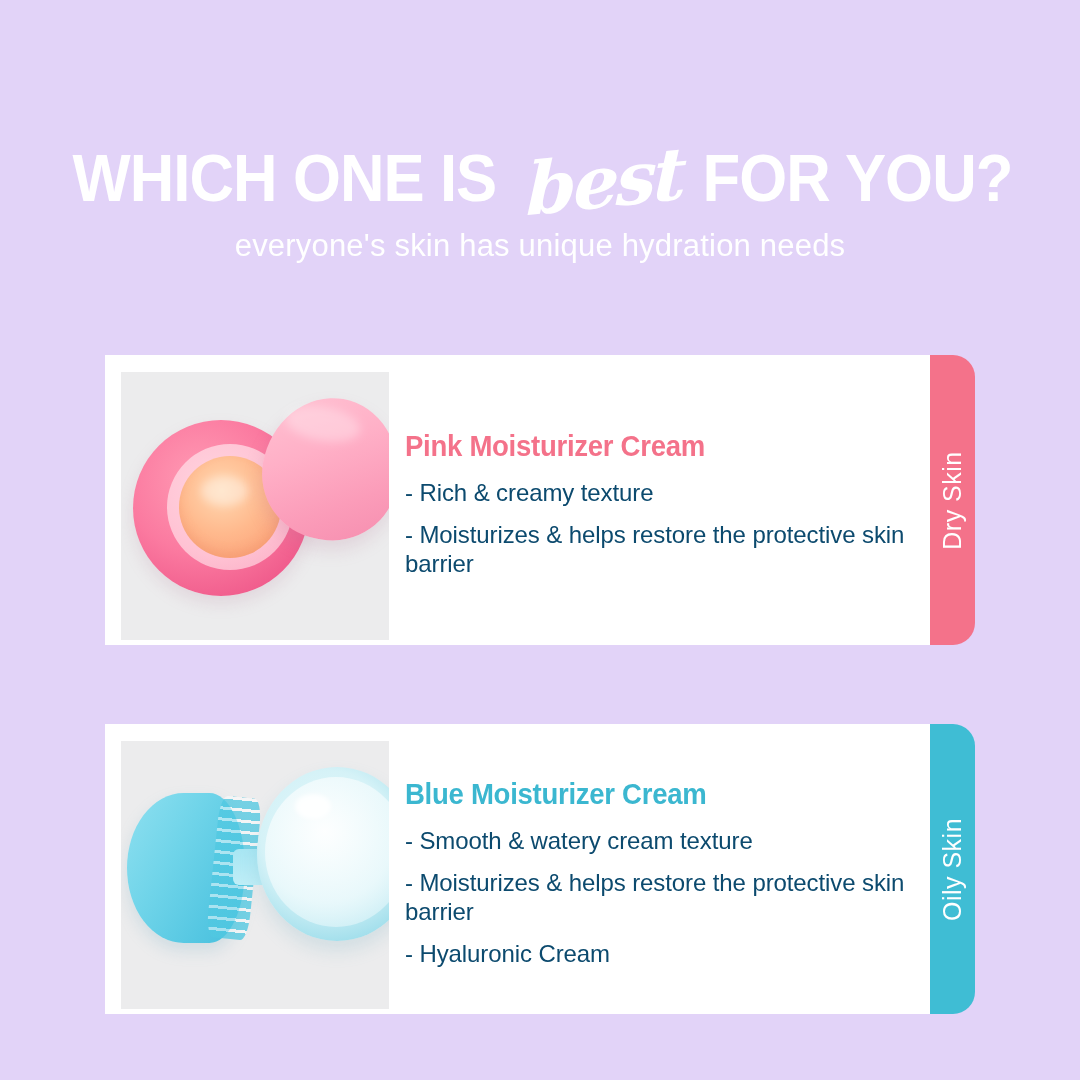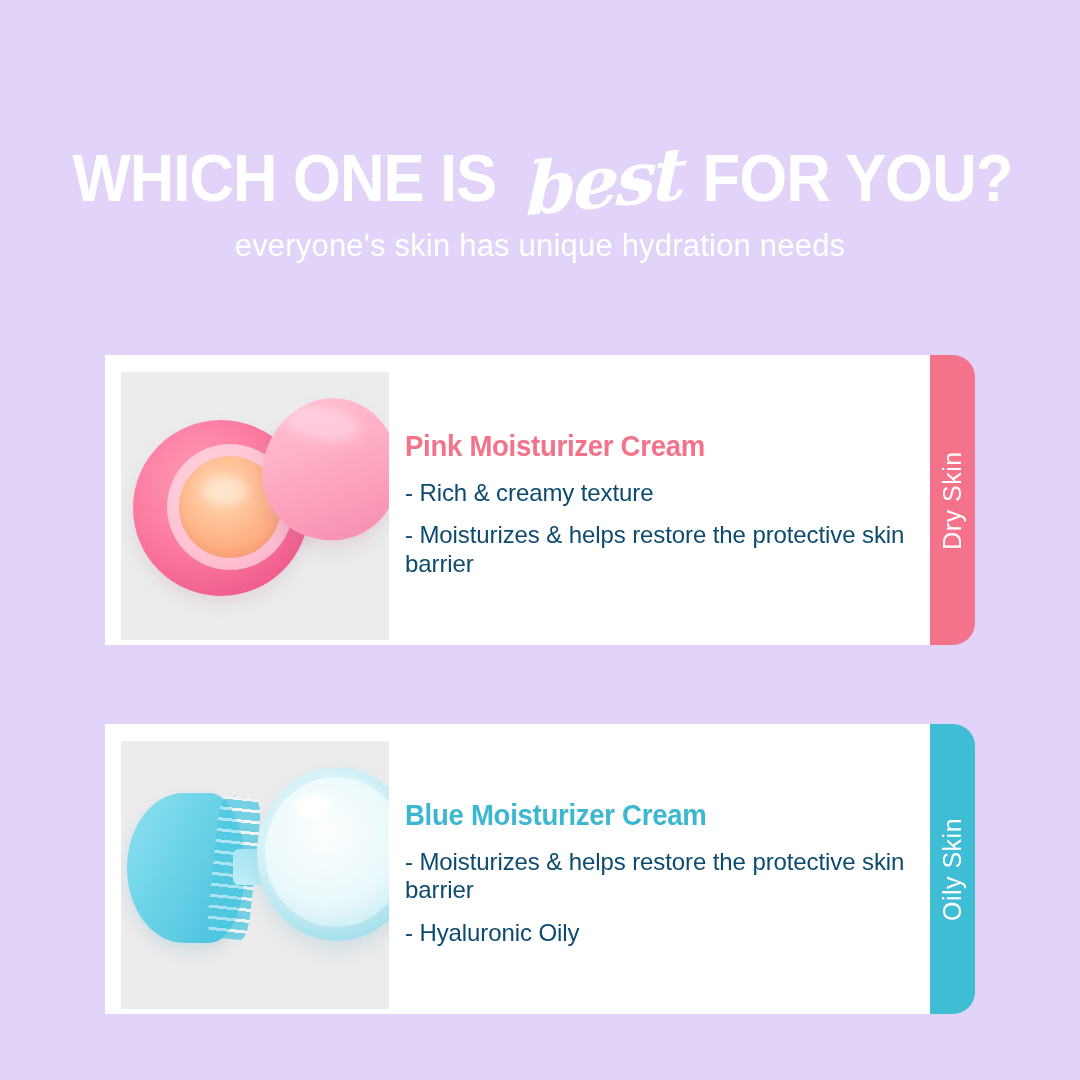--- a/index.html
+++ b/index.html
@@ -233,20 +233,21 @@
     <div class="photo">
       <div class="jar-stage">
         <div class="bl-lid"></div>
         <div class="bl-ridges"></div>
         <div class="bl-neck"></div>
         <div class="bl-jar"></div>
       </div>
     </div>
     <div class="content">
       <div class="prod-title" style="color:#3bb7d0">Blue Moisturizer Cream</div>
+      <p class="bullet">- Smooth &amp; watery cream texture</p>
       <p class="bullet">- Moisturizes &amp; helps restore the protective skin barrier</p>
-      <p class="bullet">- Hyaluronic Oily</p>
+      <p class="bullet">- Hyaluronic Cream</p>
     </div>
   </div>
   <div class="tab" style="background:#3fbdd4">
     <span class="tab-label">Oily Skin</span>
   </div>
 </div>
 
 </body></html>

